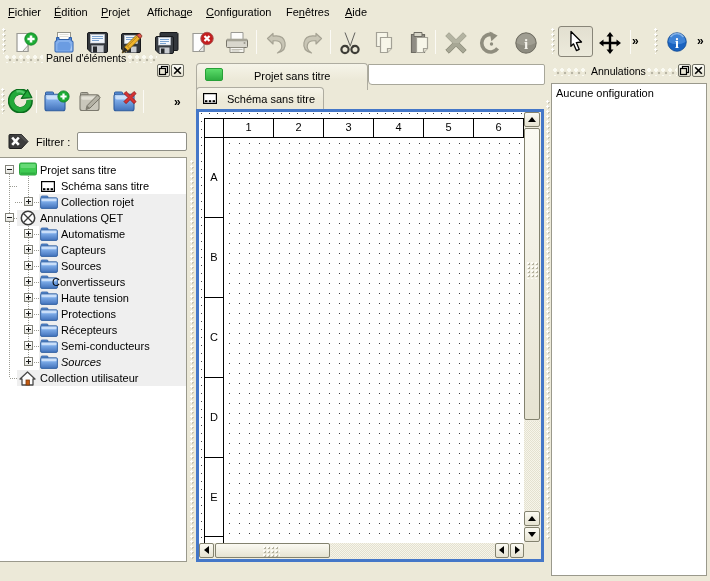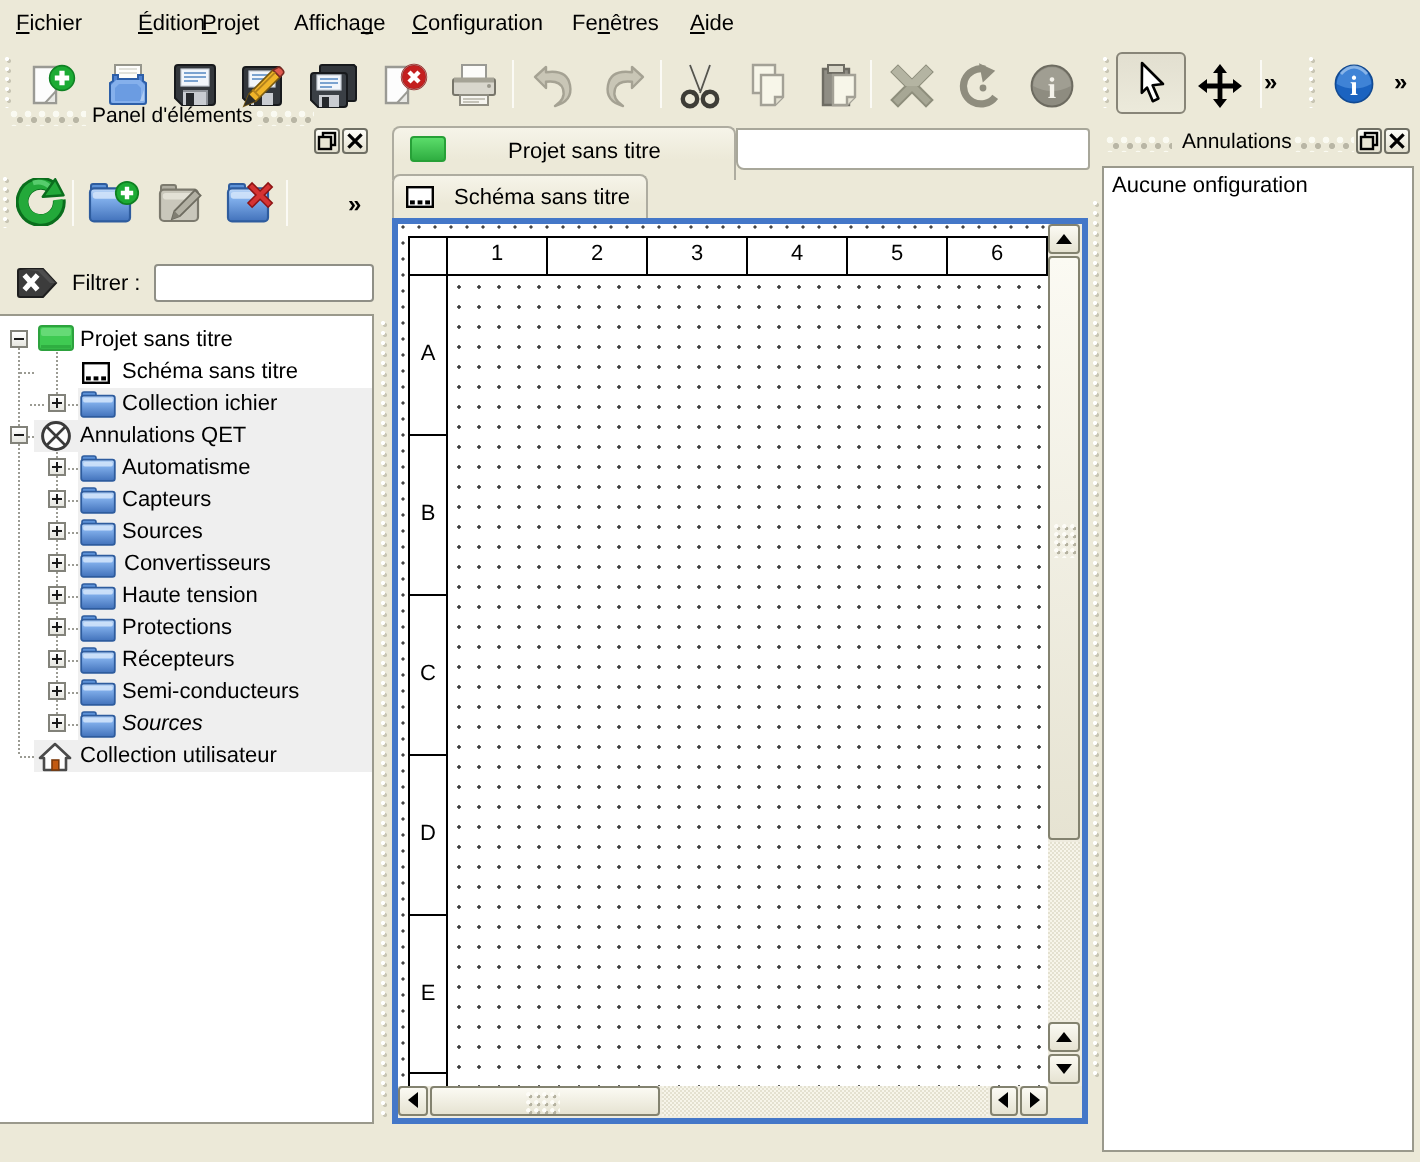--- a/index.html
+++ b/index.html
@@ -57,21 +57,21 @@
       </symbol>
 <symbol id="houseicn" viewBox="0 0 17 15">
         <path d="M8.5 1 L16 8 L14 8 L14 14 L3 14 L3 8 L1 8 Z" fill="#fdfdfd" stroke="#4a4a4a" stroke-width="1.3" stroke-linejoin="round"></path>
         <rect x="7" y="9" width="3.4" height="5" fill="#c35a11" stroke="#7c3a0a" stroke-width="0.8"></rect>
       </symbol>
 </defs>
 </svg>
 
 <div class="abs" style="left:0;top:0;width:710px;height:24px;background:#ece9d8;"></div>
 <span class="menuitem" style="left:8px;"><u>F</u>ichier</span>
-<span class="menuitem" style="left:69px;"><u>É</u>dition</span>
+<span class="menuitem" style="left:54px;"><u>É</u>dition</span>
 <span class="menuitem" style="left:101px;"><u>P</u>rojet</span>
 <span class="menuitem" style="left:147px;">Afficha<u>g</u>e</span>
 <span class="menuitem" style="left:206px;"><u>C</u>onfiguration</span>
 <span class="menuitem" style="left:286px;">Fe<u>n</u>êtres</span>
 <span class="menuitem" style="left:345px;"><u>A</u>ide</span>
 
 <div class="handle" style="left:2px;top:28px;height:26px;"></div>
 <div class="sep" style="left:256px;"></div>
 <div class="sep" style="left:330px;"></div>
 <div class="sep" style="left:435px;"></div>
@@ -305,21 +305,21 @@
       <use href="#schemaicn"></use>
     </svg>
 <div class="tlabel" style="left:61px;top:22px;">Schéma sans titre</div>
 <div class="exp plus" style="left:24px;top:39px;">
       <i></i>
       <b></b>
     </div>
 <svg class="abs" width="18" height="14" style="left:40px;top:37px;">
       <use href="#folder"></use>
     </svg>
-<div class="tlabel" style="left:61px;top:38px;">Collection ichier</div>
+<div class="tlabel" style="left:61px;top:38px;">Collection rojet</div>
 <div class="exp minus" style="left:5px;top:55px;">
       <i></i>
     </div>
 <svg class="abs" width="16" height="16" style="left:20px;top:52px;">
       <use href="#qeticn"></use>
     </svg>
 <div class="tlabel" style="left:40px;top:54px;">Annulations QET</div>
 <div class="exp plus" style="left:24px;top:71px;">
       <i></i>
       <b></b>
@@ -344,21 +344,21 @@
       <use href="#folder"></use>
     </svg>
 <div class="tlabel" style="left:61px;top:102px;">Sources</div>
 <div class="exp plus" style="left:24px;top:119px;">
       <i></i>
       <b></b>
     </div>
 <svg class="abs" width="18" height="14" style="left:40px;top:117px;">
       <use href="#folder"></use>
     </svg>
-<div class="tlabel" style="left:62px;top:118px;">Convertisseurs</div>
+<div class="tlabel" style="left:52px;top:118px;">Convertisseurs</div>
 <div class="exp plus" style="left:24px;top:135px;">
       <i></i>
       <b></b>
     </div>
 <svg class="abs" width="18" height="14" style="left:40px;top:133px;">
       <use href="#folder"></use>
     </svg>
 <div class="tlabel" style="left:61px;top:134px;">Haute tension</div>
 <div class="exp plus" style="left:24px;top:151px;">
       <i></i>

